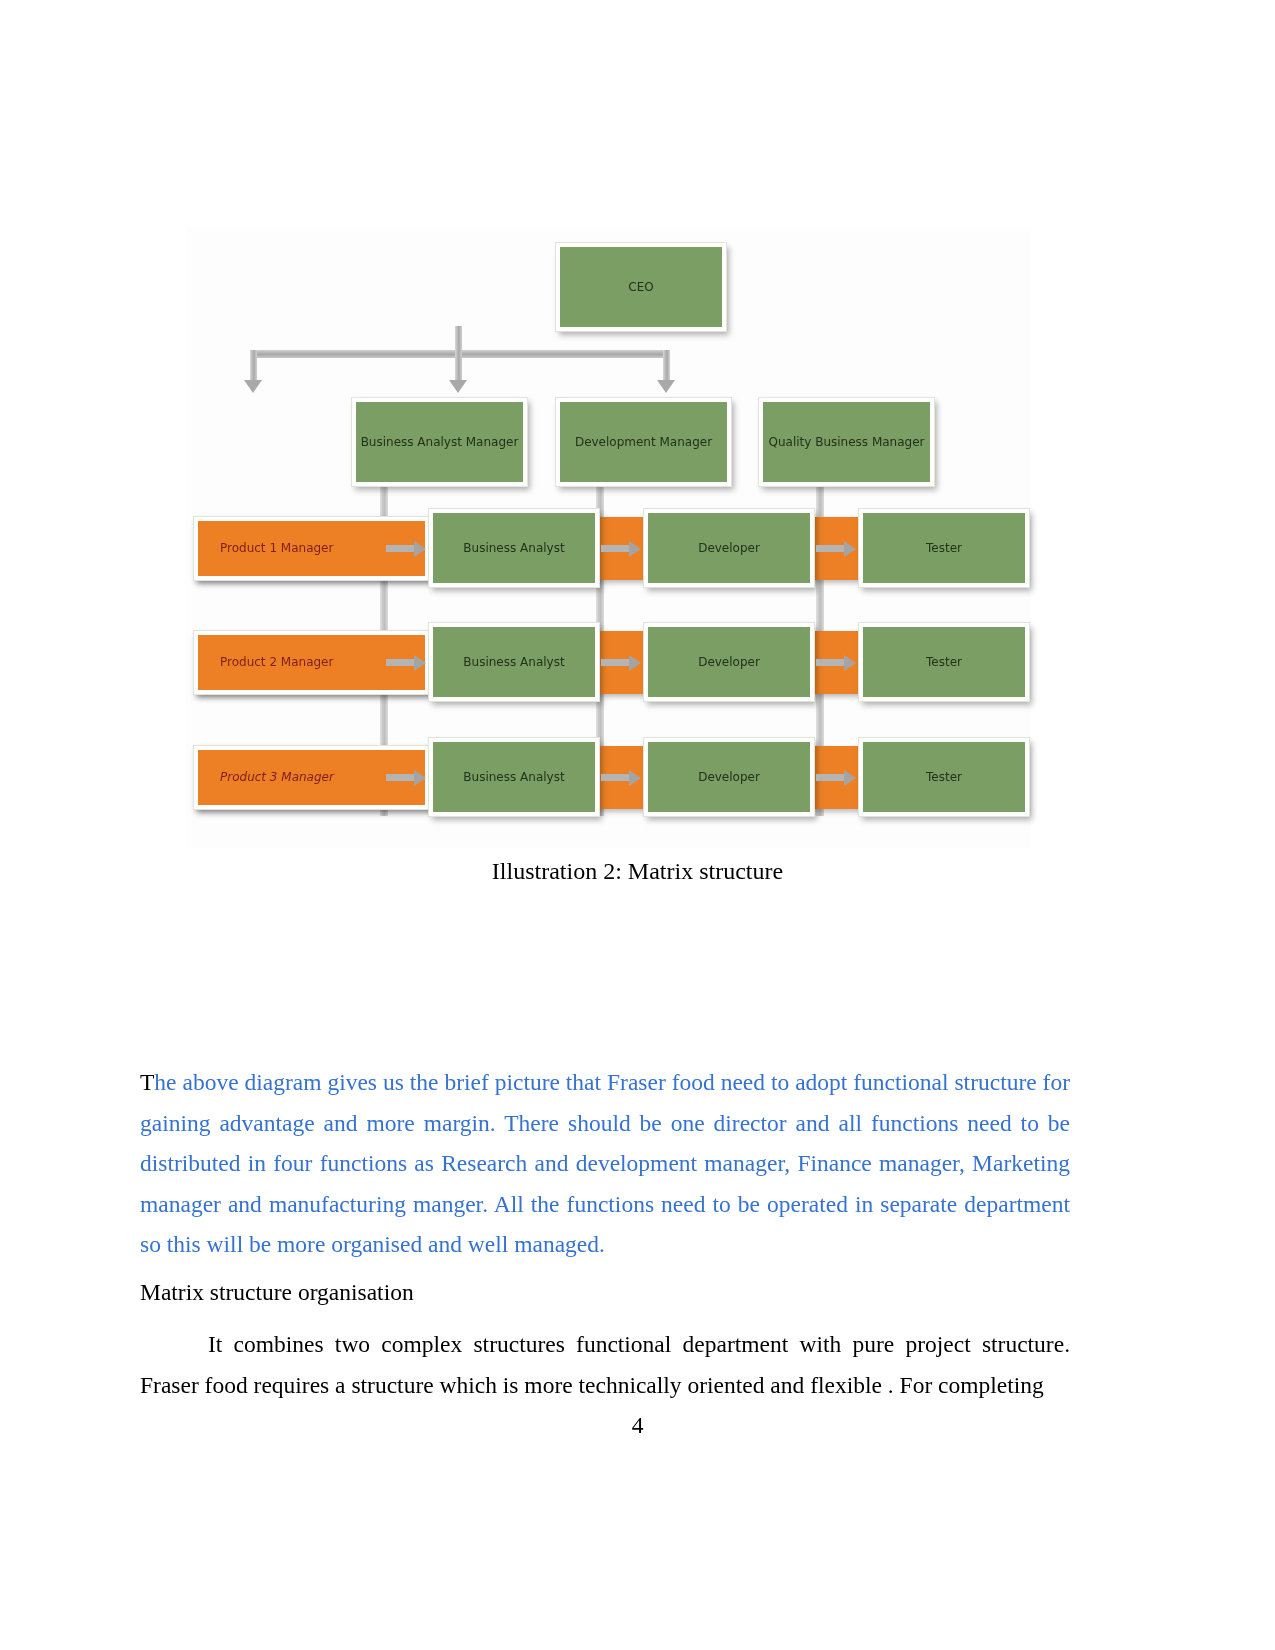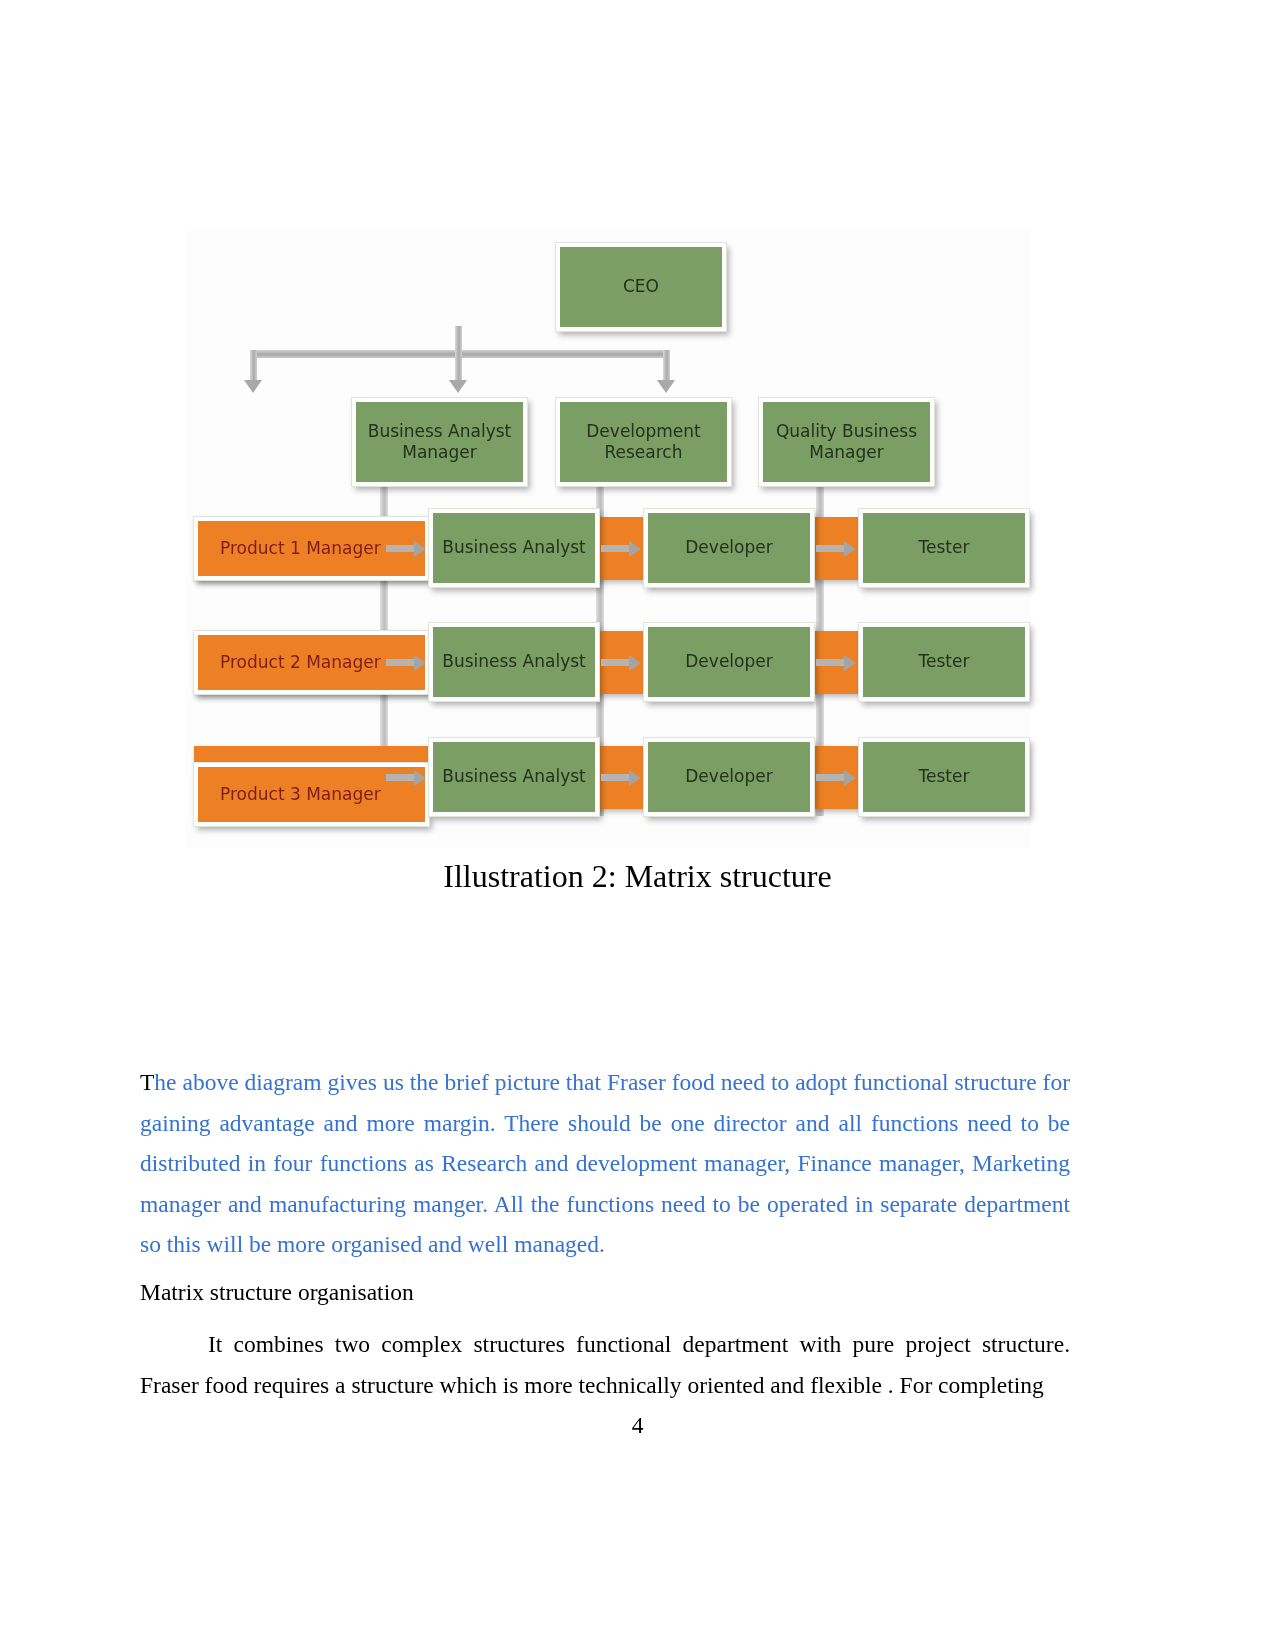--- a/index.html
+++ b/index.html
@@ -41,21 +41,21 @@
 
   .node {
     position: absolute;
     box-sizing: border-box;
     background: #7a9e63;
     border: 4px solid #ffffff;
     outline: 1px solid #dfe6d9;
     box-shadow: 3px 4px 6px rgba(0,0,0,0.30);
     color: #23321c;
     font-family: "DejaVu Sans", "Liberation Sans", sans-serif;
-    font-size: 17px;
+    font-size: 12px;
     line-height: 1.25;
     display: flex;
     align-items: center;
     justify-content: center;
     text-align: center;
     z-index: 5;
   }
 
   .node.orange {
     background: #ed8024;
@@ -113,21 +113,21 @@
     z-index: 2;
   }
 
   
   .caption {
     position: absolute;
     left: 0;
     top: 858px;
     width: 1275px;
     text-align: center;
-    font-size: 32px;
+    font-size: 24px;
     color: #000000;
   }
 
   
   .textblock {
     position: absolute;
     left: 140px;
     width: 930px;
     font-size: 23.5px;
     line-height: 40.5px;
@@ -192,21 +192,21 @@
       <div class="conn vlight" style="left:630px; top:248px; width:8px; height:340px;"></div>
 
       <div class="node" style="left:370px; top:15px; width:170px; height:88px;">
         <span>CEO</span>
       </div>
 
       <div class="node" style="left:166px; top:170px; width:175px; height:88px;">
         <span>Business Analyst Manager</span>
       </div>
       <div class="node" style="left:370px; top:170px; width:175px; height:88px;">
-        <span>Development Research</span>
+        <span>Development Manager</span>
       </div>
       <div class="node" style="left:573px; top:170px; width:175px; height:88px;">
         <span>Quality Business Manager</span>
       </div>
 
       <div class="band" style="left:8px; top:289px; width:832px; height:63px;"></div>
       <div class="node orange" style="left:8px; top:289px; width:235px; height:63px;">
         <span></span>
         <span>Product 1 Manager</span>
       </div>
@@ -240,21 +240,21 @@
       <div class="node" style="left:458px; top:395px; width:170px; height:78px;">
         <span>Developer</span>
       </div>
       <div class="arrow-stem" style="left:630px; top:431px; width:34px;"></div>
       <div class="arrow-right" style="left:658px; top:427px;"></div>
       <div class="node" style="left:673px; top:395px; width:170px; height:78px;">
         <span>Tester</span>
       </div>
 
       <div class="band" style="left:8px; top:518px; width:832px; height:63px;"></div>
-      <div class="node orange" style="left:8px; top:535px; width:235px; height:63px;">
+      <div class="node orange" style="left:8px; top:518px; width:235px; height:63px;font-style:italic;">
         <span>Product 3 Manager</span>
       </div>
       <div class="arrow-stem" style="left:200px; top:546px; width:34px;"></div>
       <div class="arrow-right" style="left:228px; top:542px;"></div>
       <div class="node" style="left:243px; top:510px; width:170px; height:78px;">
         <span>Business Analyst</span>
       </div>
       <div class="arrow-stem" style="left:415px; top:546px; width:34px;"></div>
       <div class="arrow-right" style="left:443px; top:542px;"></div>
       <div class="node" style="left:458px; top:510px; width:170px; height:78px;">

